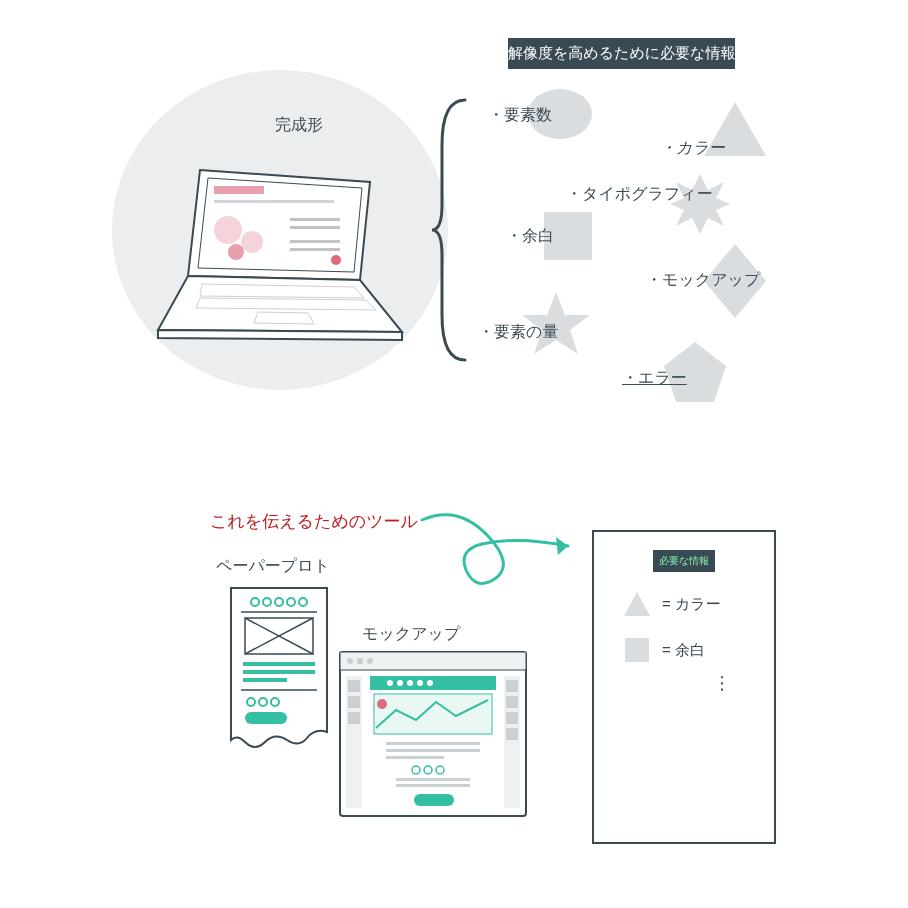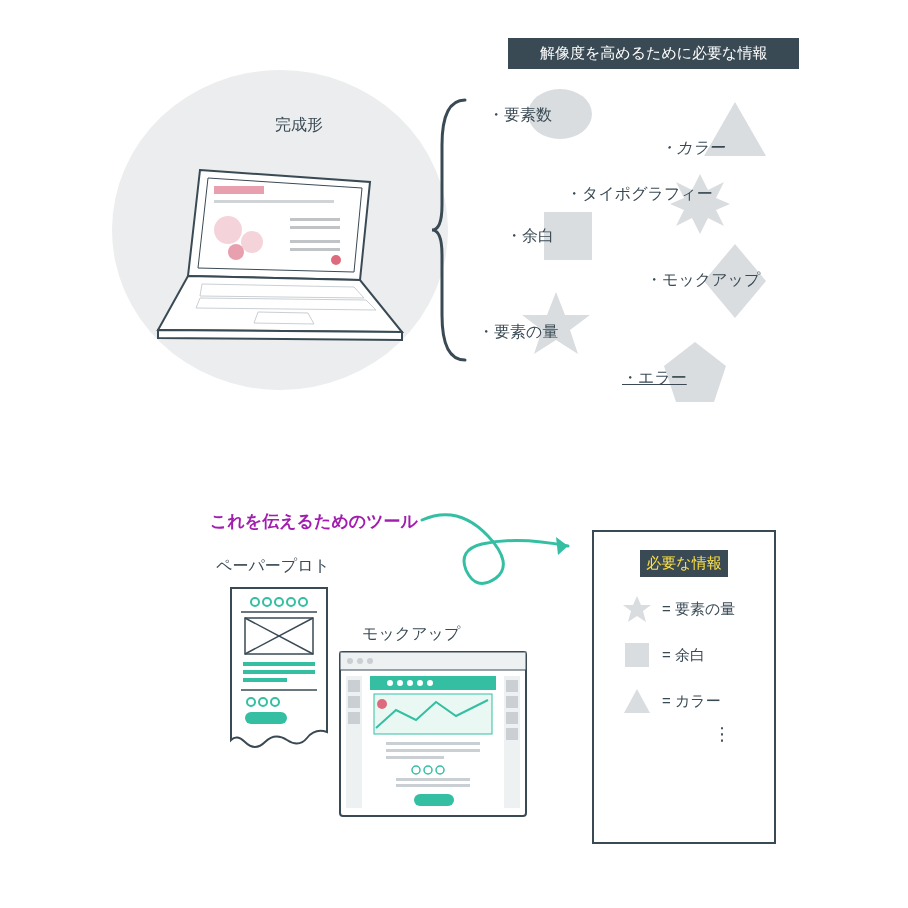--- a/index.html
+++ b/index.html
@@ -11,39 +11,39 @@
     font-family: "Hiragino Sans", "Meiryo", sans-serif;
     color: #3a4a54;
     position: relative;
     overflow: hidden;
   }
   .abs { position: absolute; }
   .header-band {
     background: #3a4a54;
     color: #fff;
     font-size: 15px;
-    padding: 6px 32px;
+    padding: 6px 0;
     white-space: nowrap;
   }
   .lbl {
     font-size: 16px;
     color: #3a4a54;
     white-space: nowrap;
   }
-  .lbl-teal { color: #a21caf; font-size: 17px; white-space: nowrap; font-weight: bold; }
+  .lbl-teal { color: #b91c1c; font-size: 17px; white-space: nowrap; }
   .info-box {
     border: 2px solid #3a4a54;
     width: 180px;
     height: 310px;
     background: #fff;
   }
   .info-title {
     background: #3a4a54;
-    color: #fde047;
-    font-size: 15px;
+    color: #86efac;
+    font-size: 10px;
     padding: 4px 6px;
     display: inline-block;
     margin-top: 18px;
   }
   .info-row {
     display: flex;
     align-items: center;
     gap: 10px;
     margin-top: 18px;
     margin-left: 28px;
@@ -226,35 +226,29 @@
   </g>
   <rect x="58" y="128" width="74" height="3" fill="#c9cfd3"></rect>
   <rect x="58" y="134" width="74" height="3" fill="#c9cfd3"></rect>
 
   <rect x="76" y="144" width="40" height="12" rx="6" fill="#34bfa3"></rect>
 </svg>
 
 <div class="abs info-box" style="left:592px; top:530px; text-align:center;">
   <div class="info-title">必要な情報</div>
 
+
   <div class="info-row">
     <svg width="30" height="28">
-        <polygon points="15,1 19,10 29,10 21,16 24,27 15,21 6,27 9,16 1,10 11,10" class="shape-gray"></polygon>
+        <polygon points="15,2 28,26 2,26" class="shape-gray"></polygon>
       </svg>
-    <span>= 要素の量</span>
+    <span>= カラー</span>
   </div>
 
   <div class="info-row">
     <svg width="30" height="28">
         <rect x="3" y="2" width="24" height="24" class="shape-gray"></rect>
       </svg>
     <span>= 余白</span>
   </div>
 
-  <div class="info-row">
-    <svg width="30" height="28">
-        <polygon points="15,2 28,26 2,26" class="shape-gray"></polygon>
-      </svg>
-    <span>= カラー</span>
-  </div>
-
   <div class="dots">⋮</div>
 </div>
 
 </body></html>

